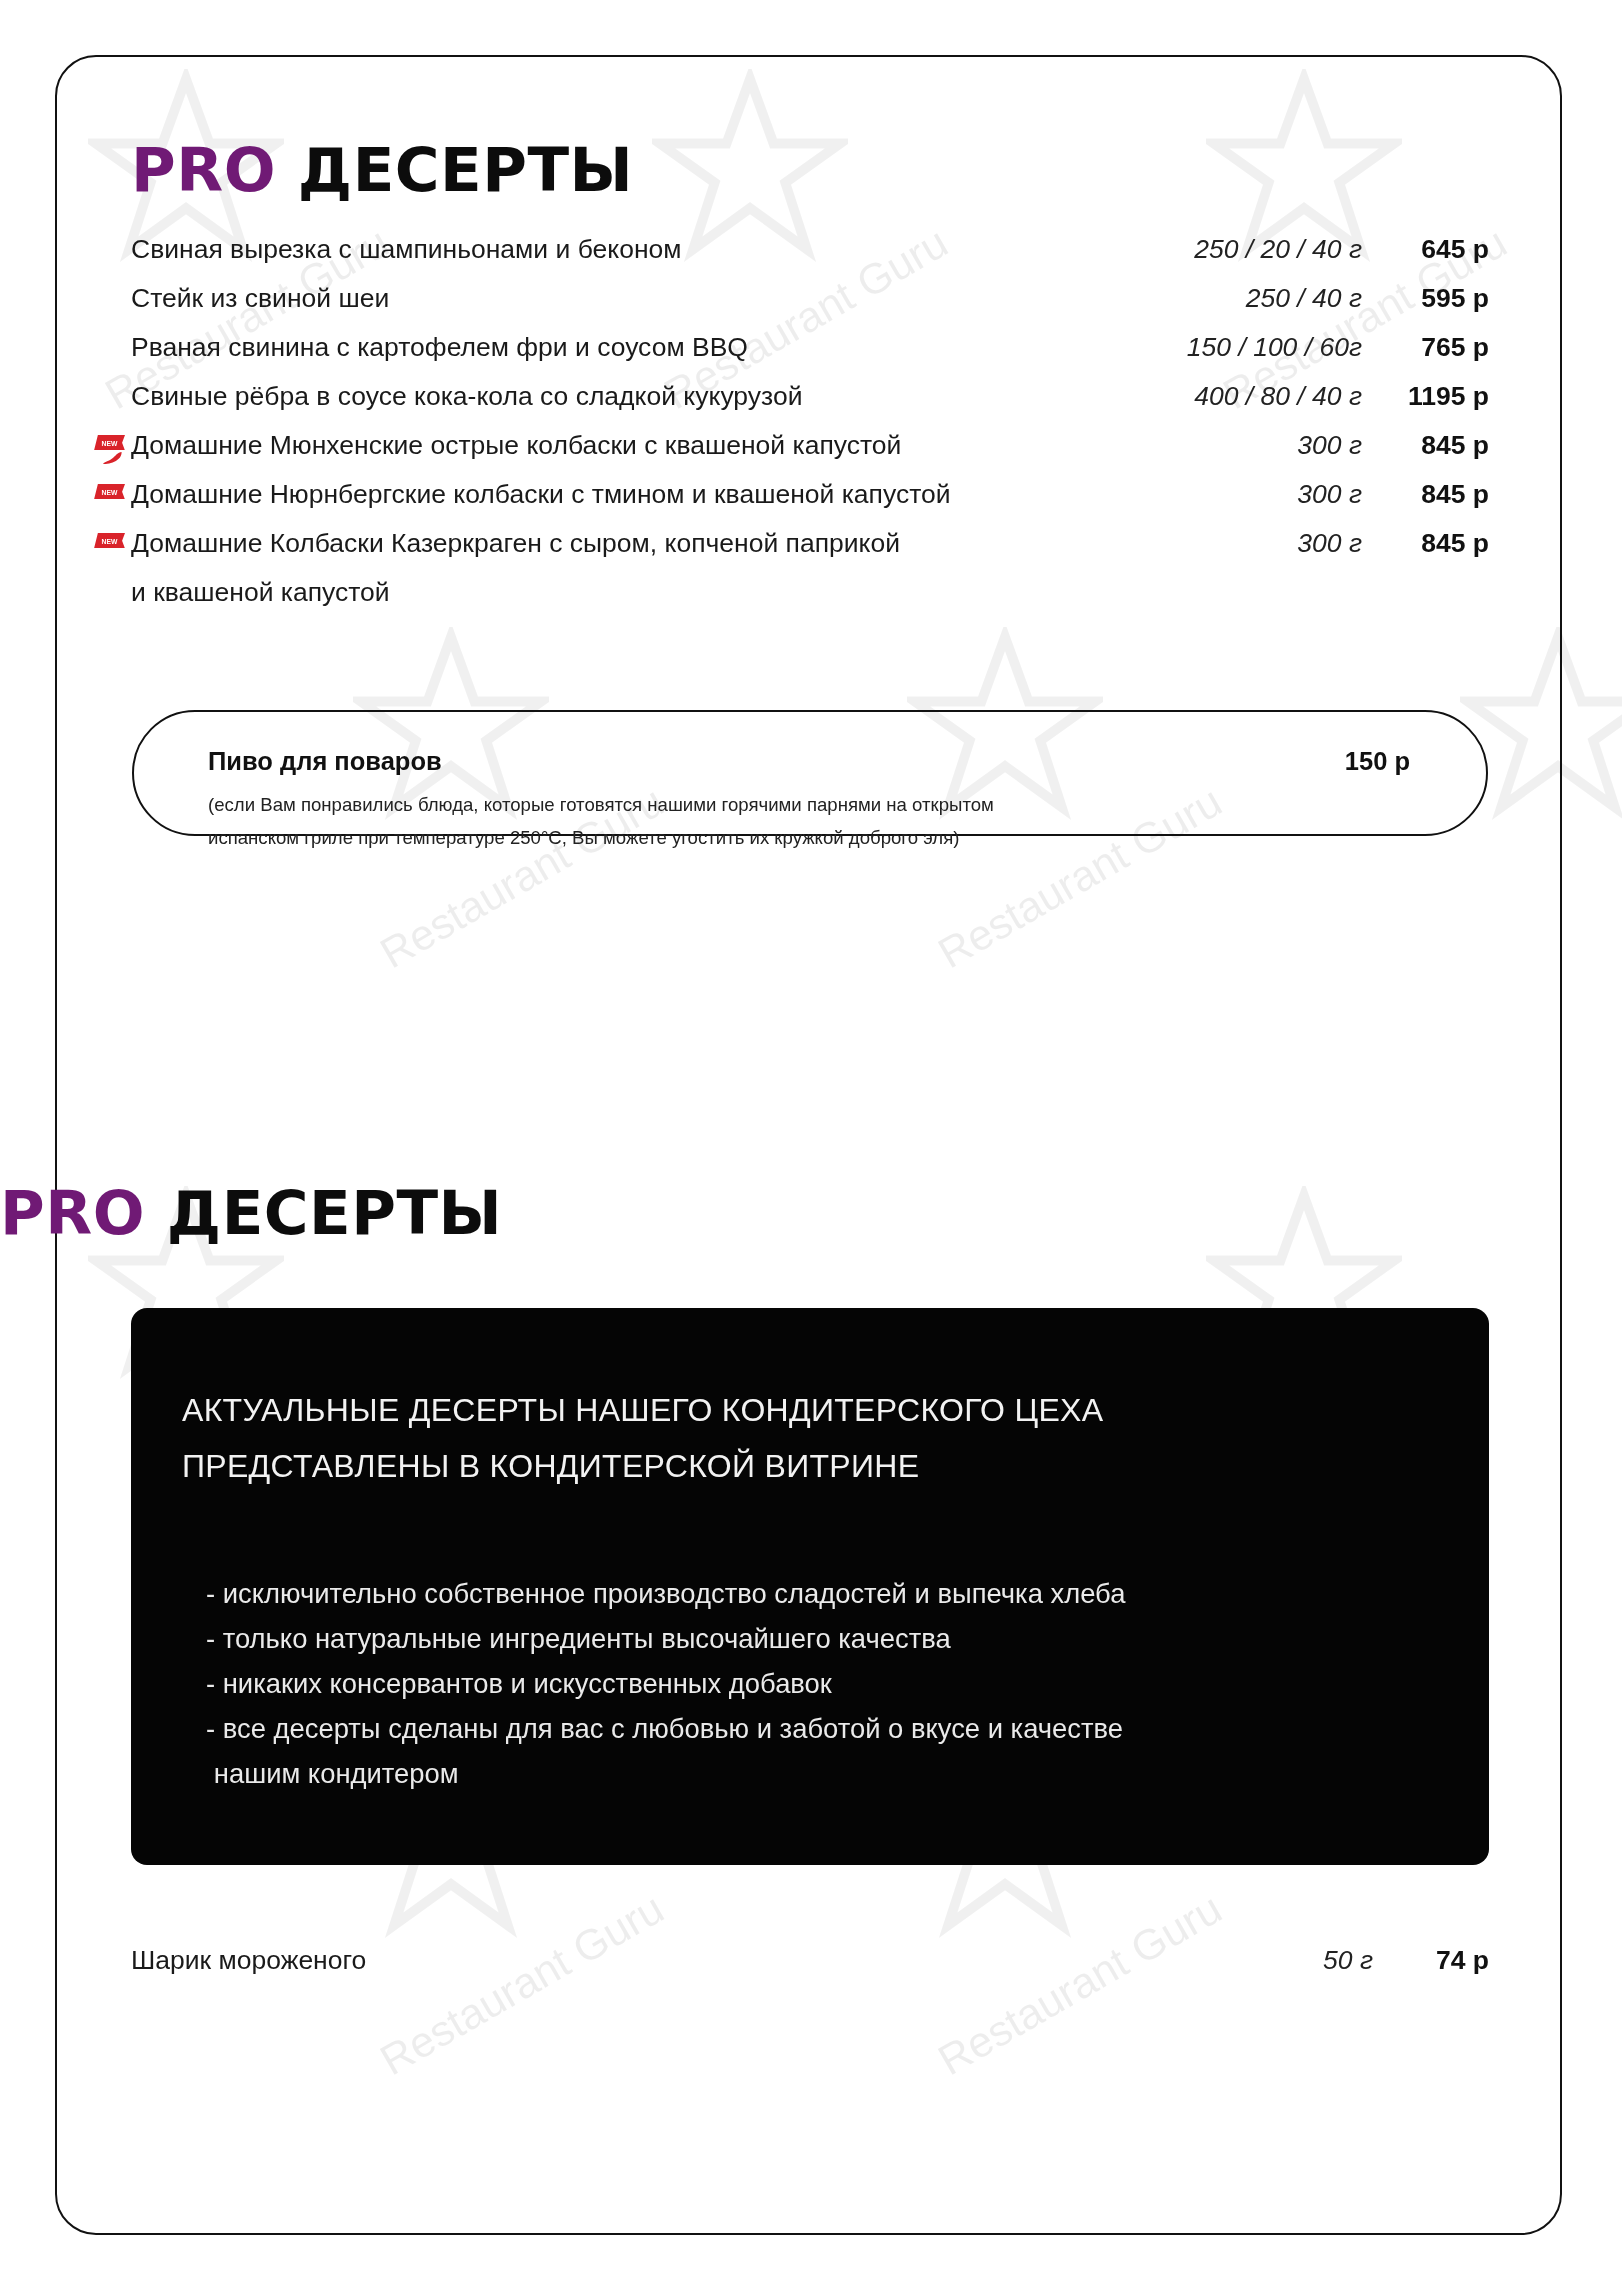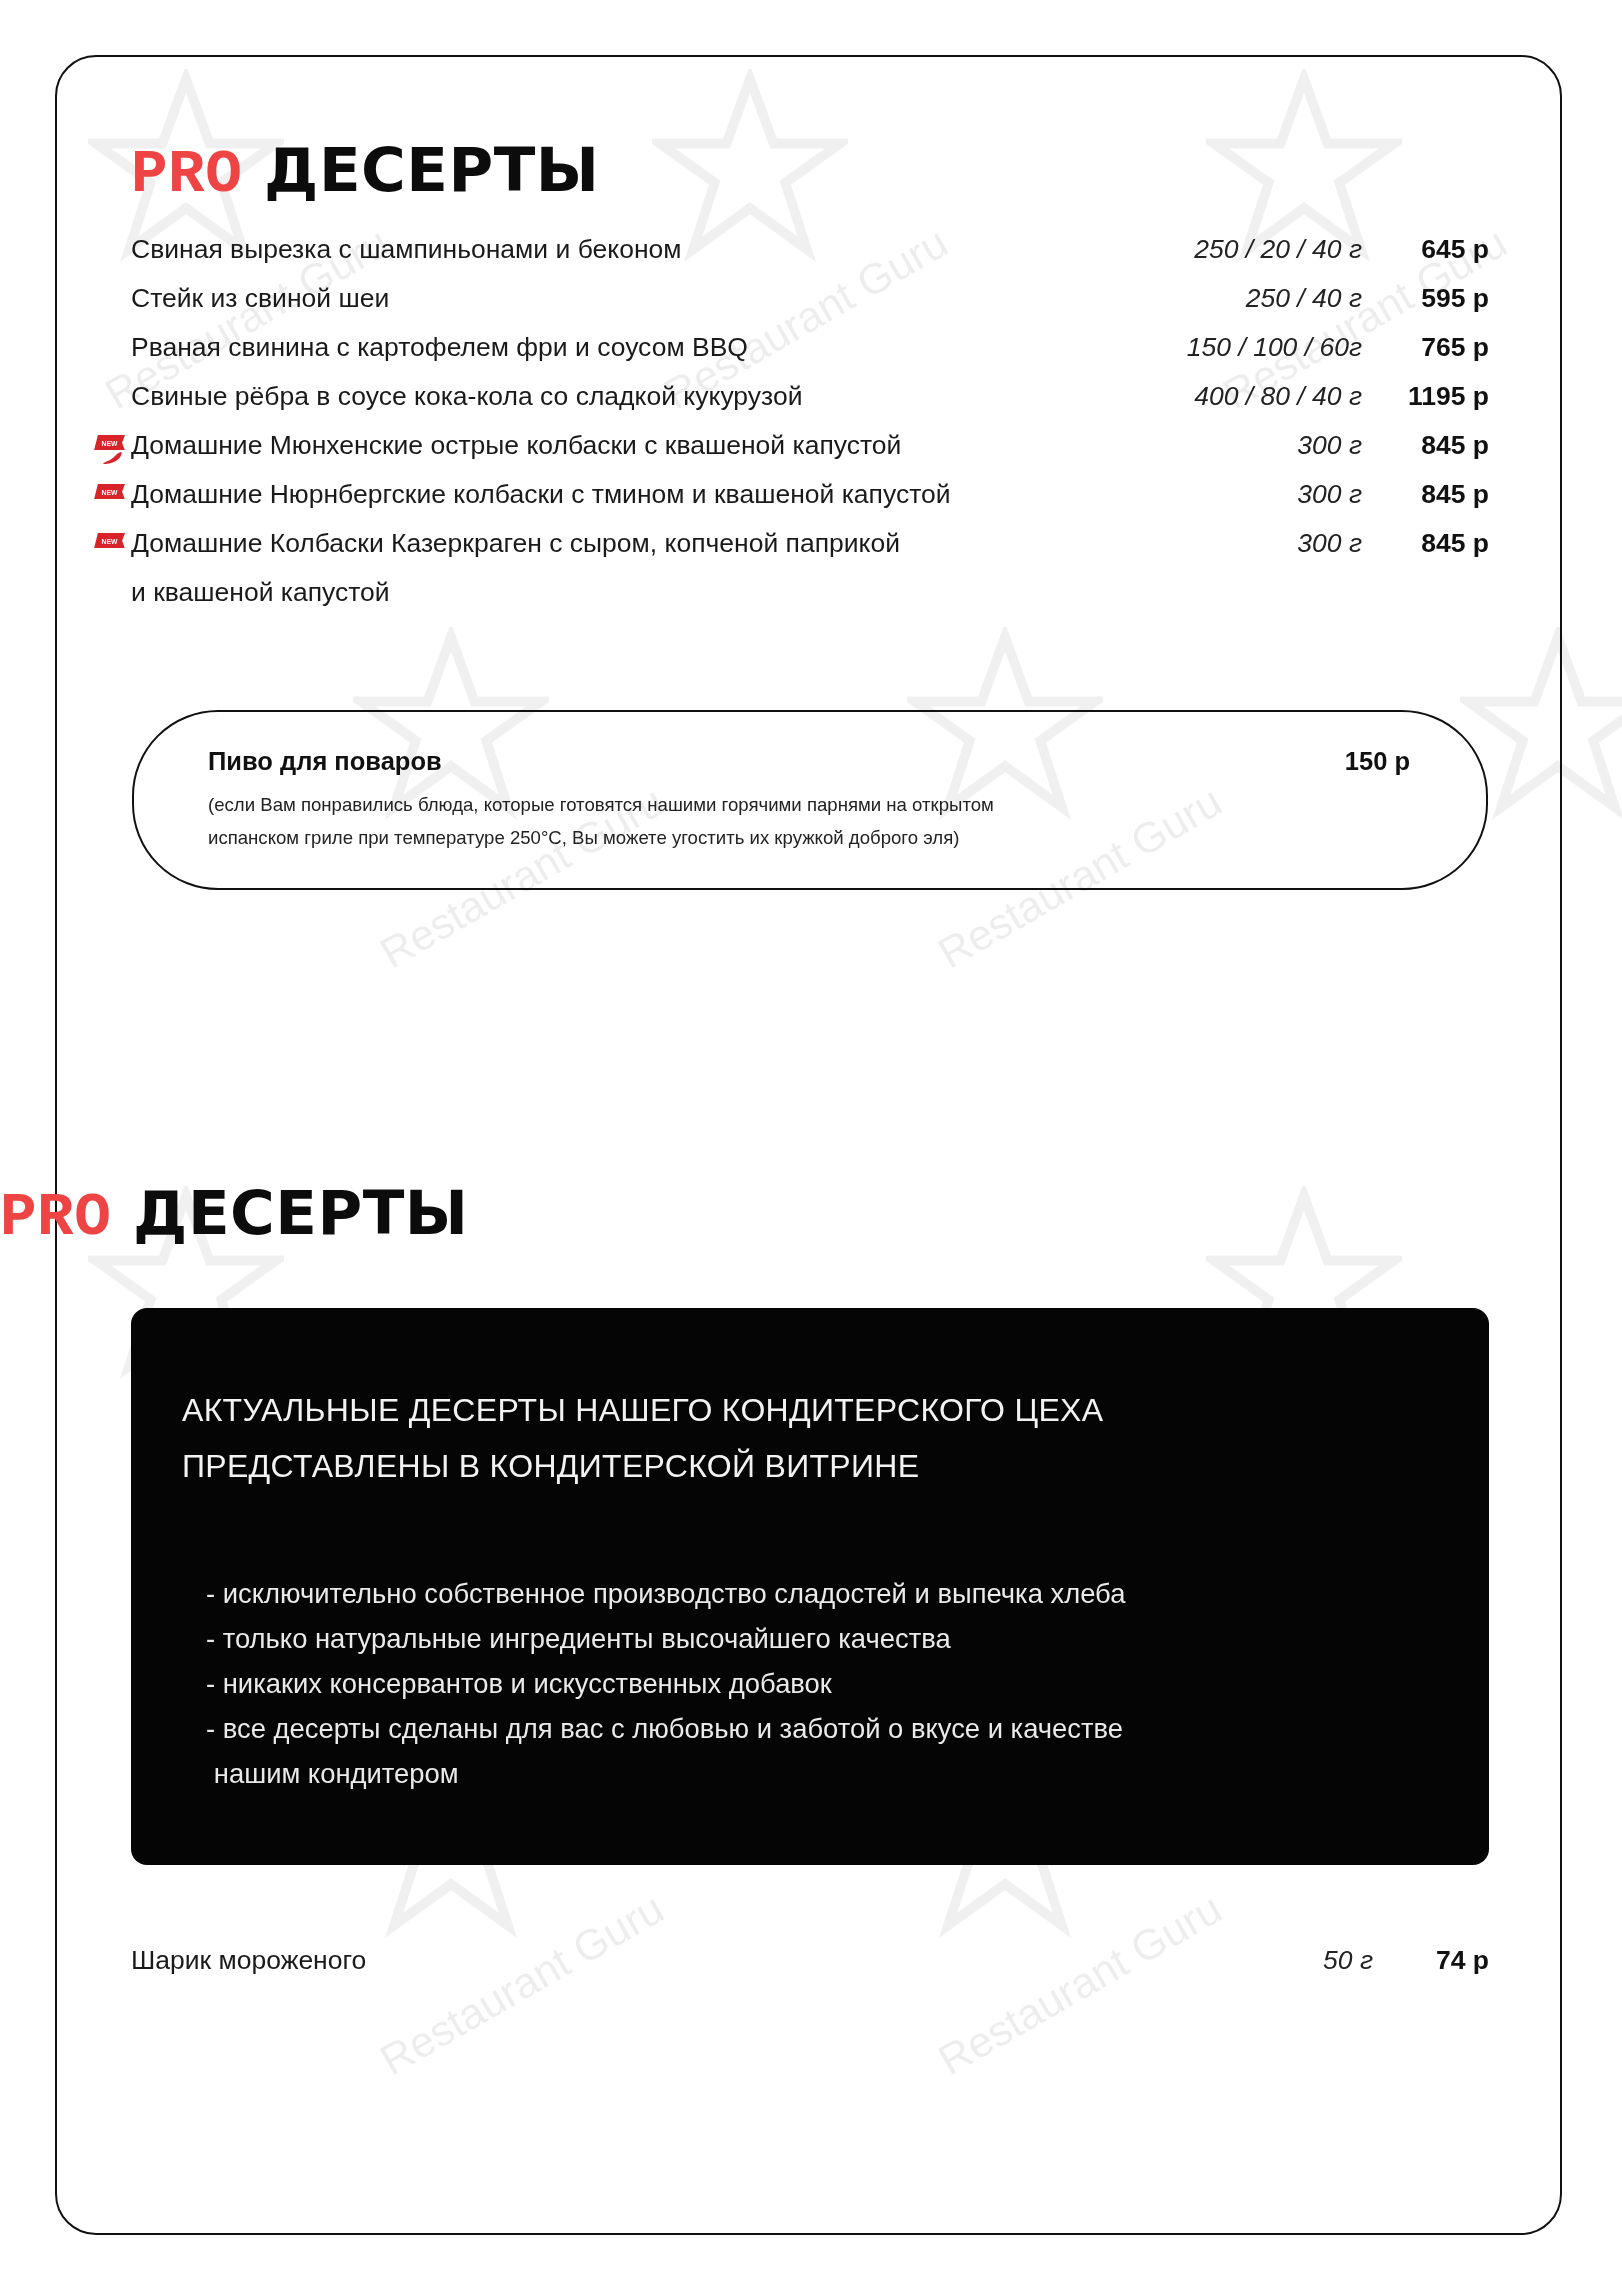--- a/index.html
+++ b/index.html
@@ -13,38 +13,38 @@
   }
   .wm { position:absolute; pointer-events:none; }
   .wm-text {
     position:absolute; font-family:"Liberation Sans", sans-serif; font-size:43px;
     color:rgba(0,0,0,0.07); transform:rotate(-30deg); white-space:nowrap; pointer-events:none;
   }
   .heading {
     position:absolute; font-family:"DejaVu Sans", sans-serif; font-weight:bold;
     font-size:61px; letter-spacing:0.5px; white-space:nowrap; line-height:1;
   }
-  .heading .pro { color:#ef4444;font-family:Liberation Mono, monospace; }
+  .heading .pro { color:#701a75; }
   .heading .rest { color:#0c0c0c; }
   .row {
     position:absolute; left:131px; width:1358px; height:39px;
     font-size:26.5px; line-height:39px;
   }
   .row .name { position:absolute; left:0; top:0; white-space:nowrap; color:#1a1a1a; }
   .row .weight {
     position:absolute; right:127px; top:0; font-style:italic; color:#222; white-space:nowrap;
   }
   .row .price {
     position:absolute; right:0; top:0; font-weight:bold; white-space:nowrap; color:#111;
   }
   .badge {
     position:absolute; left:-37px; top:8.8px; width:31px; height:15.7px;
   }
   .pill {
-    position:absolute; left:132px; top:710px; width:1356px; height:180px;
+    position:absolute; left:132px; top:710px; width:1356px; height:126px;
     border:2.5px solid #111; border-radius:86px; box-sizing:border-box;
   }
   .pill .title { position:absolute; left:74px; top:35px; font-size:25.5px; font-weight:bold; }
   .pill .price { position:absolute; right:76px; top:35px; font-size:25.5px; font-weight:bold; }
   .pill .desc {
     position:absolute; left:74px; top:76px; font-size:18.6px; line-height:33px; color:#222; width:1078px;
   }
   .blackbox {
     position:absolute; left:131px; top:1308px; width:1358px; height:557px;
     background:#050505; border-radius:16px; overflow:hidden;

